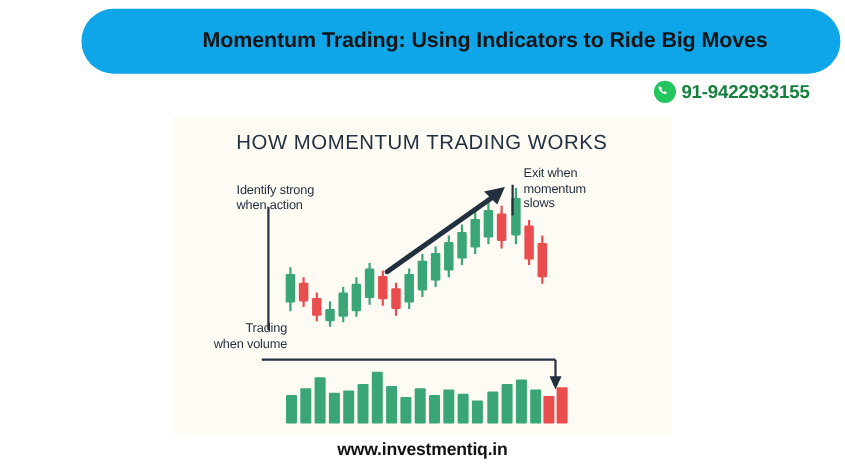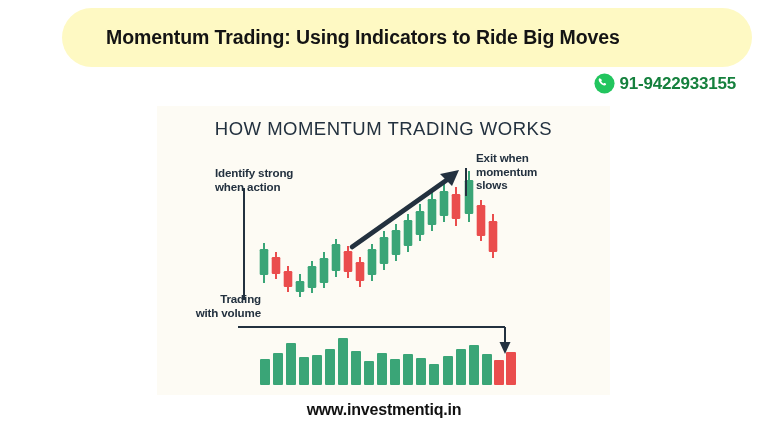--- a/index.html
+++ b/index.html
@@ -6,25 +6,25 @@
   html, body {
     width: 768px; height: 432px;
     background: #ffffff;
     font-family: "Liberation Sans", sans-serif;
     overflow: hidden;
   }
   #root { position: relative; width: 768px; height: 432px; background: #ffffff; }
 
   
   .banner {
-    position: absolute; left: 62px; top: 8px;
+    position: absolute; left: 74px; top: 8px;
     width: 690px; height: 59px;
-    background: #fef9c3;
+    background: #0ea5e9;
     border-radius: 30px;
-    display: flex; align-items: center; justify-content: flex-start;
+    display: flex; align-items: center; justify-content: center;
   }
   .banner-title {
     font-size: 19.5px; font-weight: bold; color: #141414;
     letter-spacing: -0.1px; padding-left: 44px; white-space: nowrap;
   }
 
   
   .logo {
     position: absolute; left: 9px; top: 7px;
     width: 62px; height: 66px;
@@ -63,21 +63,21 @@
     background: #fdfbf4;
   }
   .panel-title {
     position: absolute; left: 0; top: 12px; width: 100%;
     text-align: center; font-size: 18.5px; font-weight: normal;
     color: #23313f; letter-spacing: 0.5px;
   }
   .chart-svg { position: absolute; left: 0; top: 0; }
 
   .anno {
-    position: absolute; color: #23313f; font-weight: bold;
+    position: absolute; color: #23313f; font-weight: normal;
     font-size: 11.6px; line-height: 13.6px; letter-spacing: -0.15px;
   }
   .anno-identify { left: 58px; top: 60px; }
   .anno-exit     { left: 319px; top: 45px; }
   .anno-confirm  { left: 20px; top: 186px; text-align: right; width: 84px; }
   .anno-enter    { left: 366px; top: 189px; }
 
   
   .footer-url {
     position: absolute; left: 0; top: 401px; width: 100%;
@@ -186,18 +186,18 @@
       <div>Identify strong</div>
       <div>when action</div>
     </div>
     <div class="anno anno-exit">
       <div>Exit when</div>
       <div>momentum</div>
       <div>slows</div>
     </div>
     <div class="anno anno-confirm">
       <div>Trading</div>
-      <div>with volume</div>
+      <div>when volume</div>
     </div>
   </div>
 
   <div class="footer-url">www.investmentiq.in</div>
 </div>
 
 </body></html>

